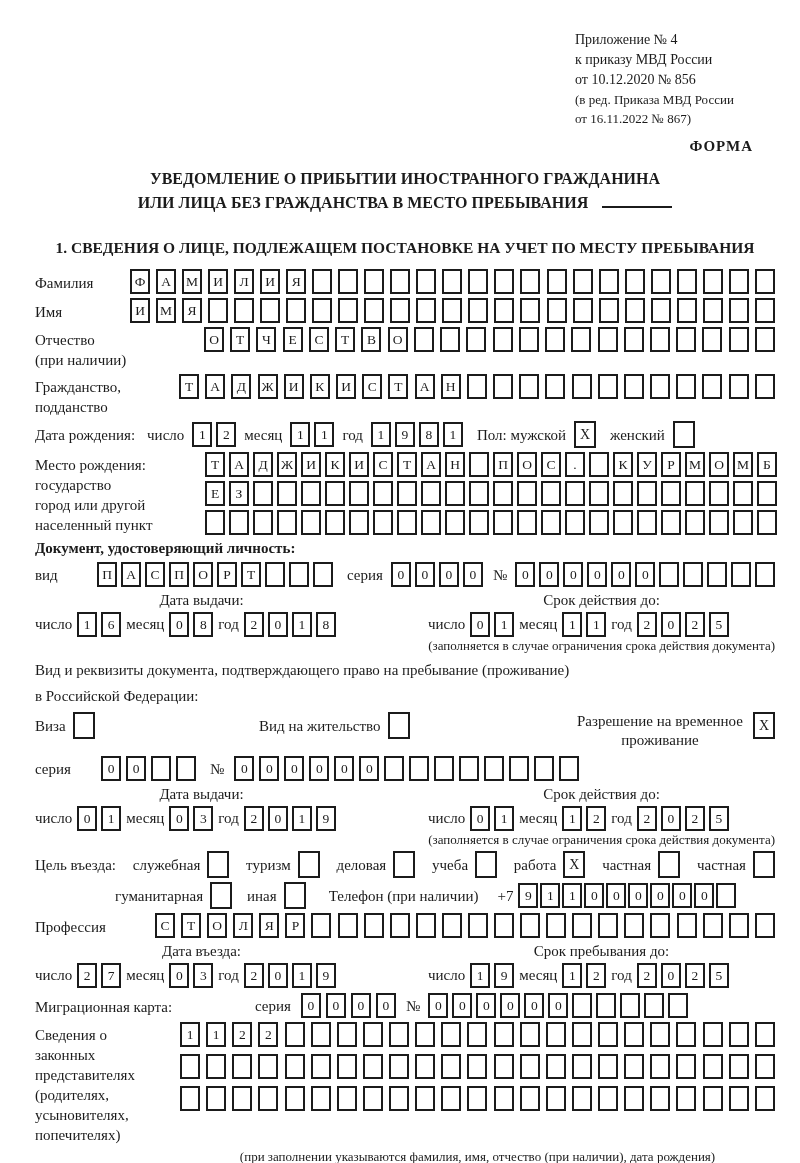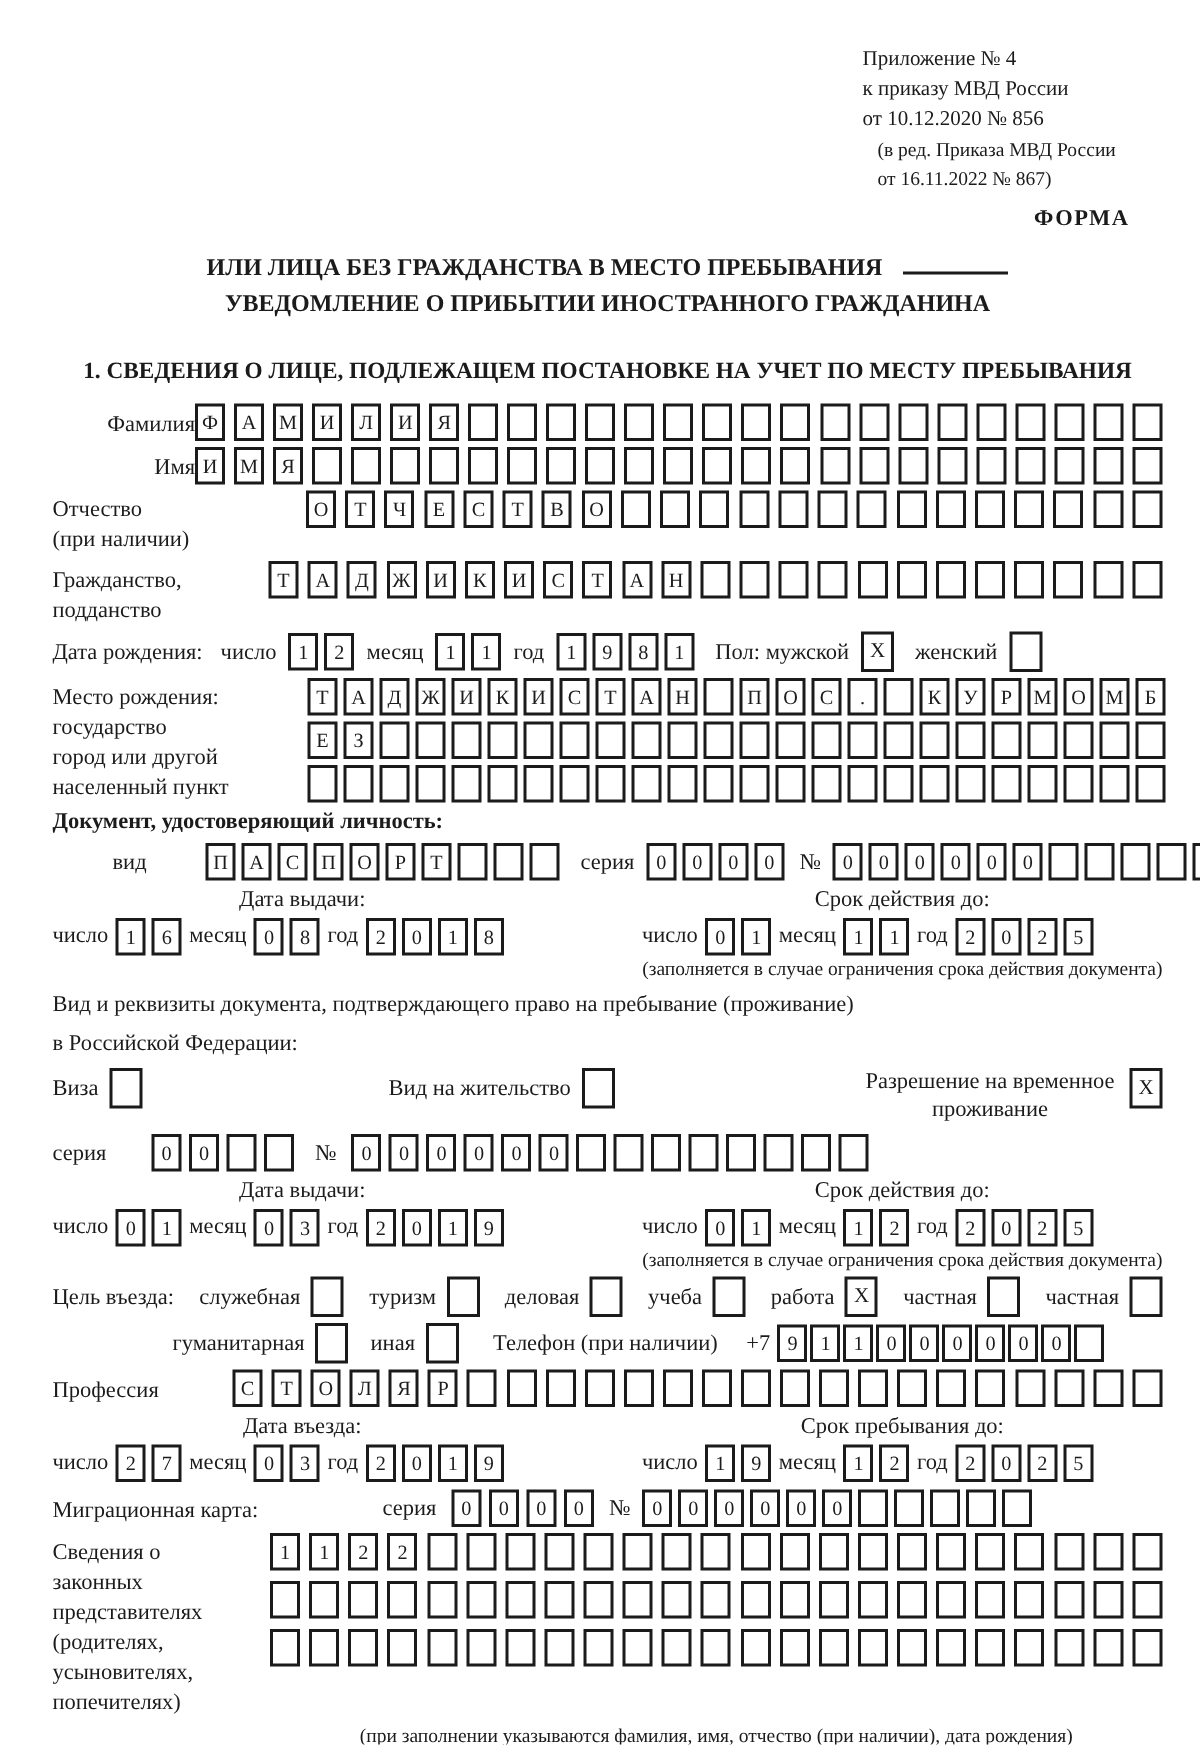--- a/index.html
+++ b/index.html
@@ -4,31 +4,31 @@
 <style>
   * { margin:0; padding:0; box-sizing:border-box; }
   html,body { background:#fff; }
   body {
     width:800px; height:1163px; overflow:hidden;
     font-family:"Liberation Serif", serif; color:#1b1b1b;
     padding:30px 25px 0 35px; font-size:15px;
   }
   .hdr-right { width:200px; margin-left:auto; }
   .hdr-right div { font-size:14px; line-height:20px; }
-  .hdr-right .small { font-size:13px; line-height:19px;margin-left:10px; }
+  .hdr-right .small { font-size:13px; line-height:19px; }
   .forma { text-align:right; font-weight:bold; font-size:15px; margin-top:10px; padding-right:22px; letter-spacing:1px; }
   .title { text-align:center; font-weight:bold; font-size:16px; line-height:24px; margin-top:12px; }
   .blankline { display:inline-block; width:70px; border-bottom:2px solid #1b1b1b; margin-left:14px; height:14px; }
   .sec-head { text-align:center; font-weight:bold; font-size:15.5px; margin-top:24px; }
   .rows { margin-top:12px; }
   .row { display:flex; align-items:center; margin-bottom:4px; }
   .row.top { align-items:flex-start; }
   .label { font-size:15px; line-height:20px; }
   .lbl { flex:none; padding-top:3px; }
-  .w95 { flex:0 0 95px;text-align:right; } .w120 { flex:0 0 120px; } .w144 { flex:0 0 144px; }
+  .w95 { flex:0 0 95px; } .w120 { flex:0 0 120px; } .w144 { flex:0 0 144px; }
   .w169 { flex:0 0 169px; } .w145 { flex:0 0 145px; } .w170 { flex:0 0 170px; } .w196 { flex:0 0 196px; }
   .cell {
     display:inline-flex; align-items:center; justify-content:center;
     width:20px; height:25px; border:2px solid #1b1b1b; background:#fff;
     font-size:13.5px; line-height:1; flex:none;
   }
   .strip { display:flex; gap:4px; flex:none; }
   .strip.tight { gap:2px; }
   .strip.justify { flex:1; justify-content:space-between; gap:0; }
   .strip.justify-w { width:100%; display:flex; justify-content:space-between; }
@@ -58,22 +58,22 @@
 <div class="hdr-right">
   <div>Приложение № 4</div>
   <div>к приказу МВД России</div>
   <div>от 10.12.2020 № 856</div>
   <div class="small">(в ред. Приказа МВД России</div>
   <div class="small">от 16.11.2022 № 867)</div>
 </div>
 <div class="forma">ФОРМА</div>
 
 <div class="title">
+  <div>УВЕДОМЛЕНИЕ О ПРИБЫТИИ ИНОСТРАННОГО ГРАЖДАНИНА</div>
   <div><span>ИЛИ ЛИЦА БЕЗ ГРАЖДАНСТВА В МЕСТО ПРЕБЫВАНИЯ</span><span class="blankline"></span></div>
-  <div>УВЕДОМЛЕНИЕ О ПРИБЫТИИ ИНОСТРАННОГО ГРАЖДАНИНА</div>
 </div>
 
 <div class="sec-head">1. СВЕДЕНИЯ О ЛИЦЕ, ПОДЛЕЖАЩЕМ ПОСТАНОВКЕ НА УЧЕТ ПО МЕСТУ ПРЕБЫВАНИЯ</div>
 
 <div class="rows">
 
   <div class="row">
     <span class="label w95 lbl">Фамилия</span>
     <span class="strip justify">
         <span class="cell">Ф</span>
@@ -308,21 +308,21 @@
           <span class="cell"></span>
           <span class="cell"></span>
           <span class="cell"></span>
         </span>
     </span>
   </div>
 
   <div class="center-bold">Документ, удостоверяющий личность:</div>
 
   <div class="row">
-    <span class="label" style="flex:0 0 62px;margin-left:40px;">вид</span>
+    <span class="label" style="flex:0 0 62px;">вид</span>
     <span class="strip">
         <span class="cell">П</span>
         <span class="cell">А</span>
         <span class="cell">С</span>
         <span class="cell">П</span>
         <span class="cell">О</span>
         <span class="cell">Р</span>
         <span class="cell">Т</span>
         <span class="cell"></span>
         <span class="cell"></span>

